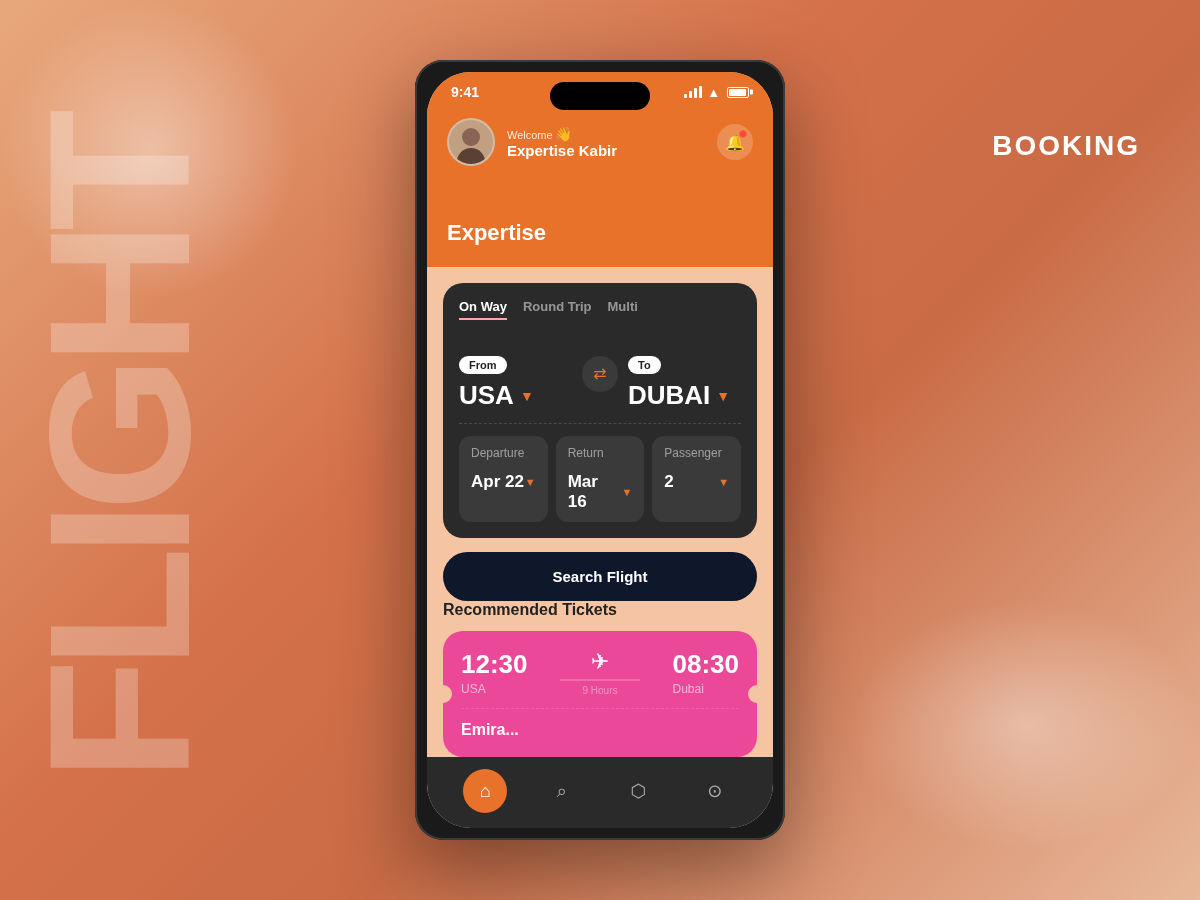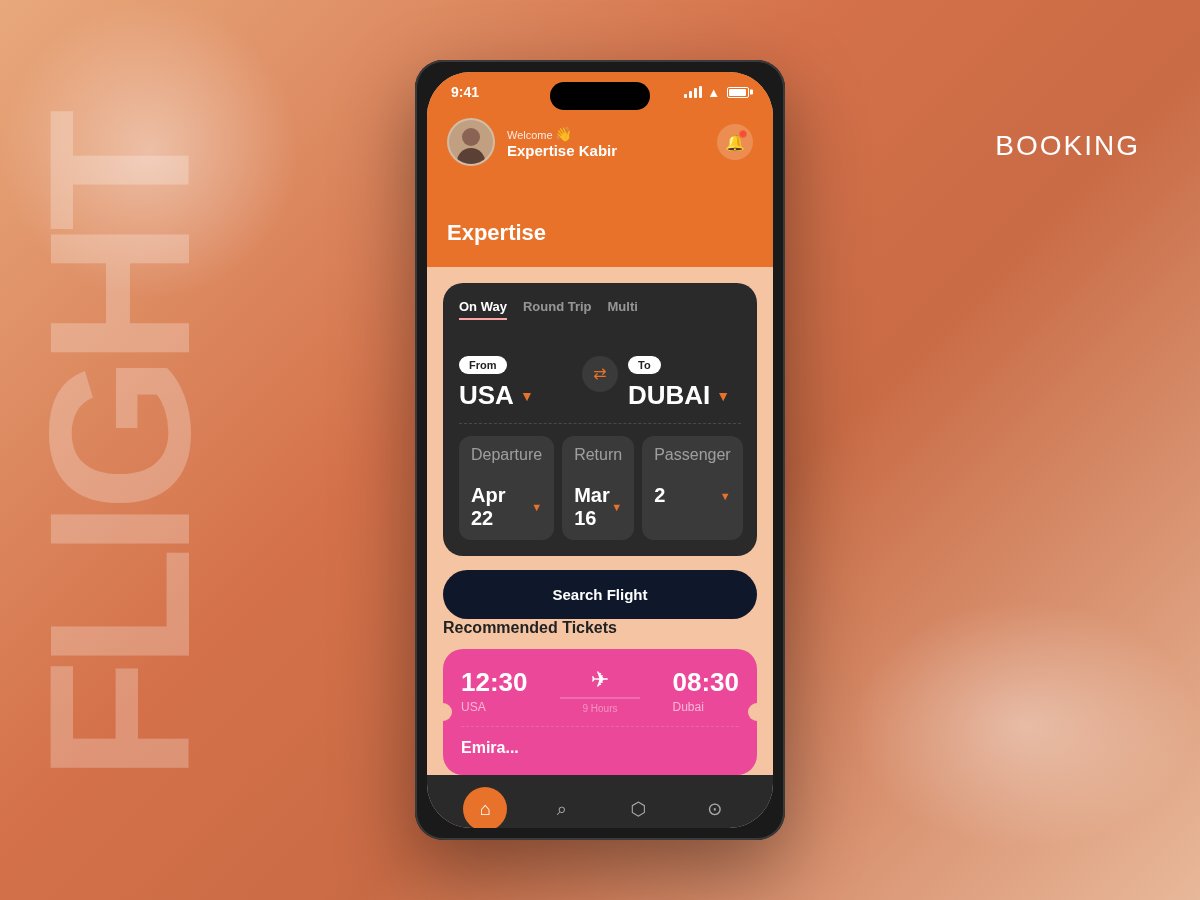--- a/index.html
+++ b/index.html
@@ -45,21 +45,21 @@
       text-orientation: mixed;
       transform: translateY(-50%) rotate(180deg);
     }
 
     
     .booking-label {
       position: absolute;
       top: 130px;
       right: 60px;
       font-size: 28px;
-      font-weight: 400;
+      font-weight: 700;
       color: white;
       letter-spacing: 2px;
     }
 
     
     .phone-wrapper {
       position: absolute;
       top: 50%;
       left: 50%;
       transform: translate(-50%, -50%);
@@ -358,33 +358,33 @@
     }
 
     .date-box {
       flex: 1;
       background: #3a3a3a;
       border-radius: 12px;
       padding: 10px 12px;
     }
 
     .date-label {
-      font-size: 16px;
+      font-size: 12px;
       color: rgba(255,255,255,0.5);
-      margin-bottom: 20px;
+      margin-bottom: 12px;
     }
 
     .date-value-row {
       display: flex;
       align-items: center;
       justify-content: space-between;
     }
 
     .date-value {
-      font-size: 20px;
+      font-size: 17px;
       font-weight: 700;
       color: white;
     }
 
     .dropdown-arrow {
       color: #e8722a;
       font-size: 11px;
     }
 
     

